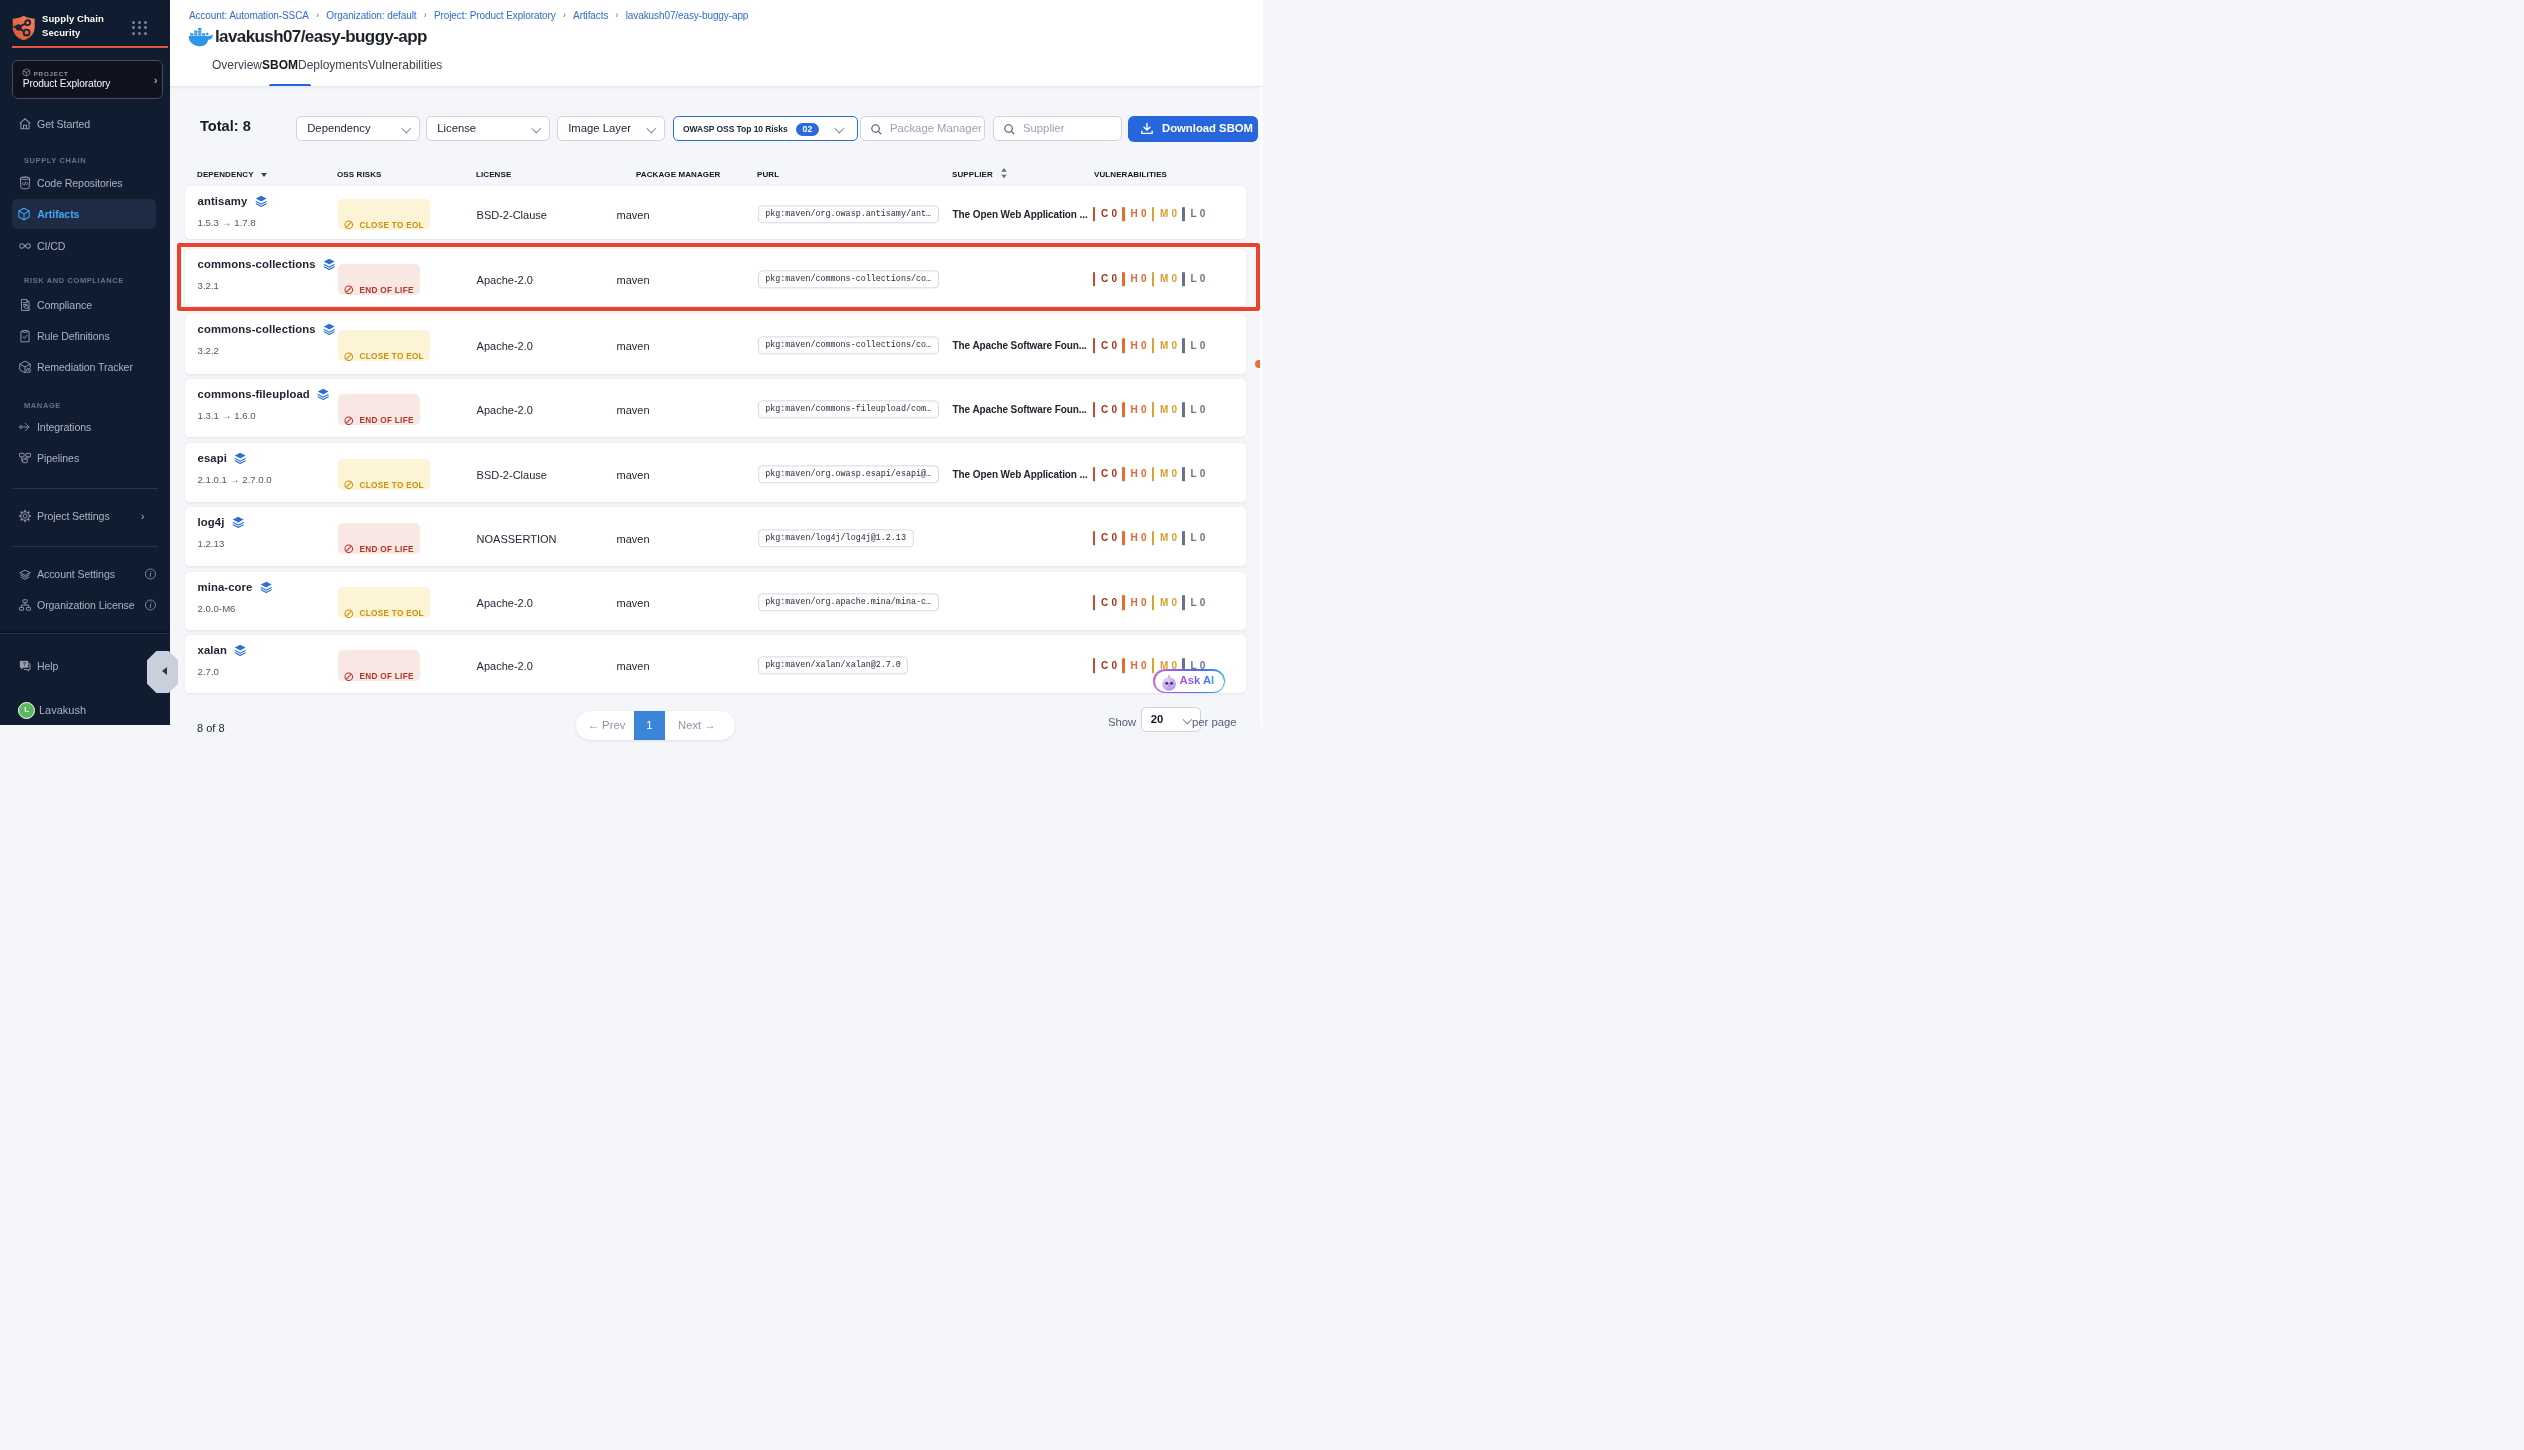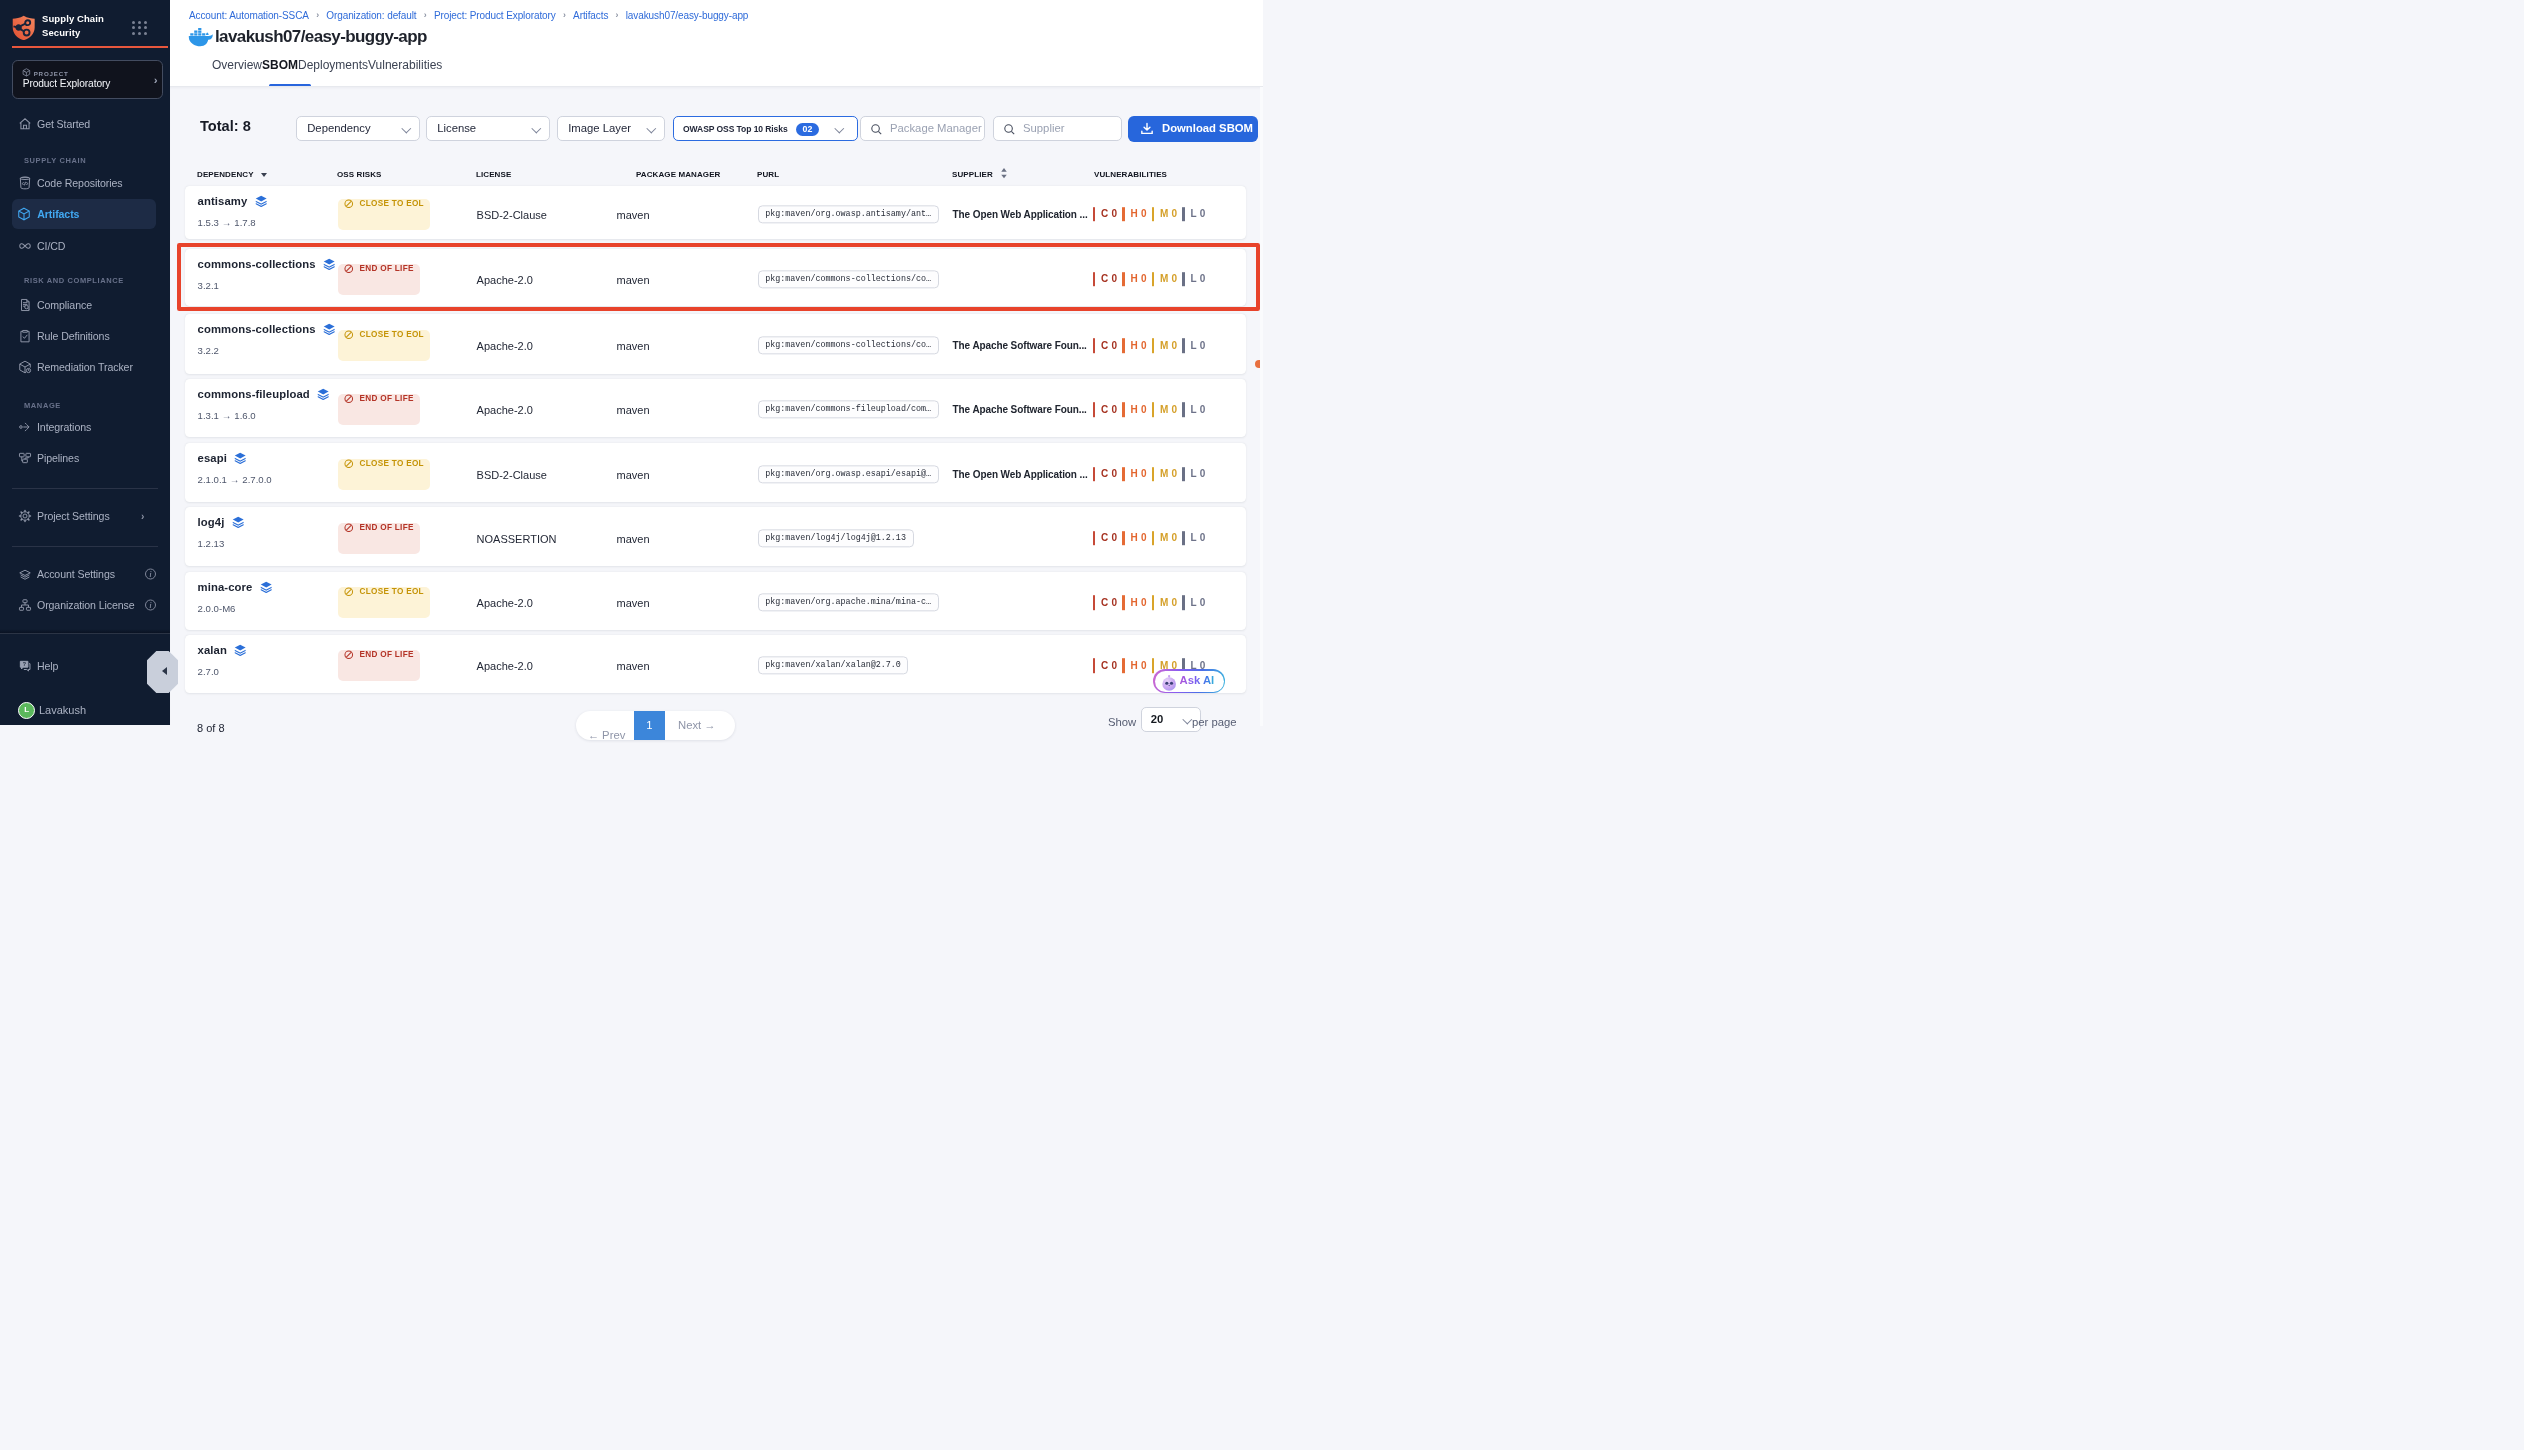--- a/index.html
+++ b/index.html
@@ -54,40 +54,40 @@
 .th{position:absolute;top:83px;font-size:8px;font-weight:bold;color:#10141f;letter-spacing:0.1px;white-space:nowrap;}
 #dep-caret{position:absolute;left:91px;top:86px;border-left:3.7px solid transparent;border-right:3.7px solid transparent;border-top:4.4px solid #394050;}
 #sup-sort{position:absolute;left:830px;top:80px;}
 
 .row{position:absolute;left:14.6px;width:1061px;background:#fff;border-radius:4.4px;box-shadow:0 0.7px 2.2px rgba(40,50,70,.09),0 0 0.7px rgba(40,50,70,.06);}
 .row .nm{position:absolute;left:13px;top:8.8px;font-size:11.3px;font-weight:bold;color:#1c2230;letter-spacing:0.1px;}
 .row .nm svg{vertical-align:-2.2px;margin-left:7.3px;}
 .row .ver{position:absolute;left:13px;top:31px;font-size:9.6px;color:#4f576c;}
 .row .ver .arr{color:#5b627a;padding:0 2.9px;}
 .cell{position:absolute;top:50%;transform:translateY(calc(-50% + 1.5px));}
-.badge{left:153px;height:31px;border-radius:5px;font-size:8.2px;font-weight:bold;letter-spacing:0.3px;display:flex;align-items:flex-start;padding:0 6.6px;white-space:nowrap;}
+.badge{left:153px;height:31px;border-radius:5px;font-size:8.2px;font-weight:bold;letter-spacing:0.3px;display:flex;align-items:flex-end;padding:0 6.6px;white-space:nowrap;}
 .badge svg{margin-right:5.8px;}
 .badge.warn{background:#fdf3d7;color:#c59408;}
 .badge.dang{background:#f9e7e3;color:#b43427;}
 .lic{left:292px;font-size:11px;color:#232836;white-space:nowrap;}
 .pm{left:432px;font-size:11px;color:#232836;}
 .purl{left:573px;height:18.3px;border:0.7px solid #d6d9e1;border-radius:4.4px;background:#fdfdfe;font-family:"Liberation Mono",monospace;font-size:8.4px;color:#262b37;display:flex;align-items:center;padding:0 6.6px;white-space:nowrap;}
 .sup{left:768px;font-size:10px;font-weight:600;color:#20252f;white-space:nowrap;letter-spacing:-0.1px;}
 .vuln{left:908px;display:flex;align-items:center;height:14.6px;}
 .vuln .bar{width:2.6px;height:14.6px;}
 .vuln b{font-size:10px;font-weight:bold;letter-spacing:0.3px;margin-left:5.8px;}
 .vuln .n0{font-size:10px;font-weight:bold;margin-left:2.9px;}
 .vuln .gap{width:5.1px;}
 .vc{color:#a63322}.vh{color:#e3662f}.vm{color:#d5a02a}.vl{color:#6d7289}
 .bc{background:#c64a38}.bh{background:#e56b35}.bm{background:#d9a42a}.bl{background:#6a7085}
 #redbox{position:absolute;left:7px;top:156px;width:1083px;height:68px;border:4.4px solid #e8432b;border-radius:2.2px;z-index:3;}
 
 #count8{position:absolute;left:27px;top:635px;font-size:11px;color:#1c2130;font-weight:500;}
 #pager{position:absolute;left:406px;top:624px;width:159px;height:29px;background:#fff;border-radius:14.6px;box-shadow:0 0.7px 2.9px rgba(40,50,70,.12);}
-#pager .prev{position:absolute;left:11.7px;top:18px;font-size:11.3px;color:#8f95a8;}
+#pager .prev{position:absolute;left:11.7px;top:8px;font-size:11.3px;color:#8f95a8;}
 #pager .pg1{position:absolute;left:58px;top:0;width:31px;height:29px;background:#3c86da;color:#fff;font-size:11.3px;text-align:center;line-height:29px;}
 #pager .next{position:absolute;left:102px;top:8px;font-size:11.3px;color:#8f95a8;}
 #showpp{position:absolute;left:938px;top:629px;font-size:11.3px;color:#565d72;}
 #ppsel{position:absolute;left:971px;top:620px;width:60px;height:25px;border:0.7px solid #cfd3dd;border-radius:5.1px;background:#fff;}
 #ppsel .v{position:absolute;left:8.8px;top:5.1px;font-size:11.3px;font-weight:bold;color:#14181f;}
 #perpage{position:absolute;left:1022px;top:629px;font-size:11.3px;color:#565d72;}
 #askai{position:absolute;left:983px;top:582px;width:72px;height:24px;border-radius:12.4px;background:linear-gradient(100deg,#d06ad0,#8a5cf0 35%,#4b6ee8 65%,#3ab6dd);padding:1.5px;z-index:4;}
 #askai .inner{width:100%;height:100%;border-radius:11px;background:#fff;position:relative;}
 #askai .t{position:absolute;left:25px;top:3.7px;font-size:11.3px;font-weight:bold;background:linear-gradient(95deg,#b055d8,#7a5cf0 45%,#3f7de8 80%,#35b6d9);-webkit-background-clip:text;background-clip:text;color:transparent;}
 #orangedot{position:absolute;left:1085px;top:273px;width:5.1px;height:8px;border-radius:8px 0 0 8px;background:#e8703f;}

